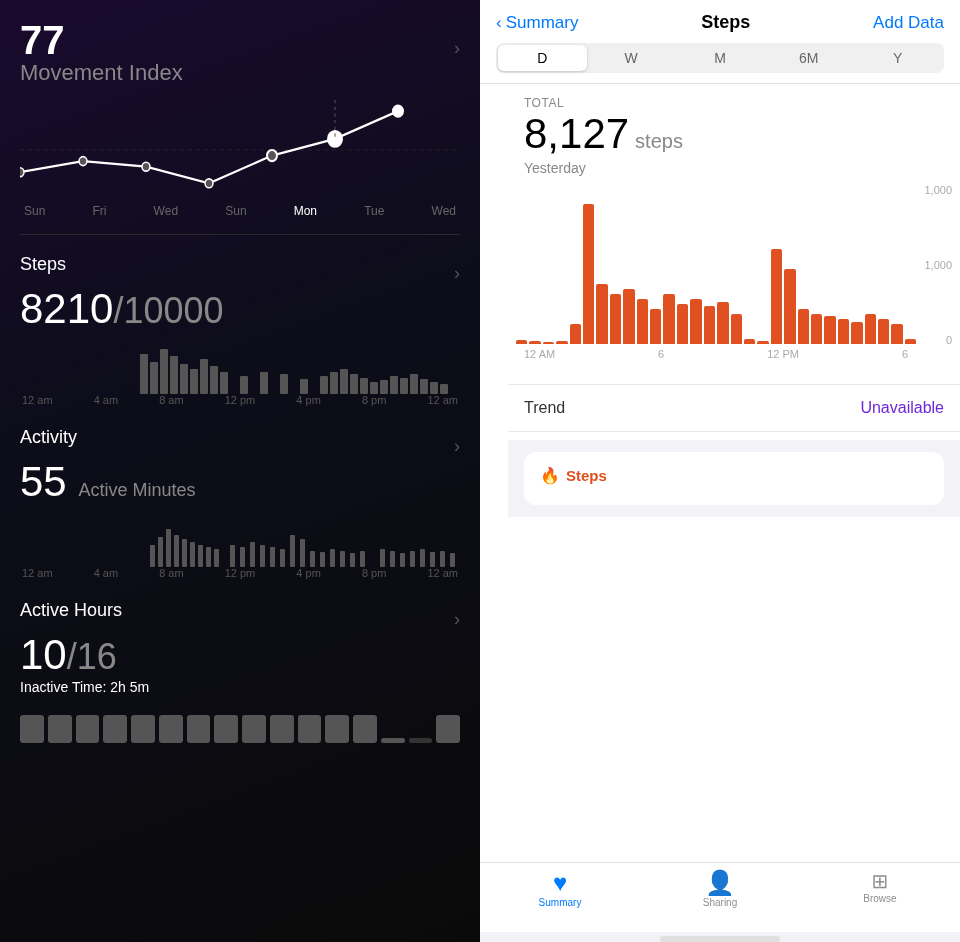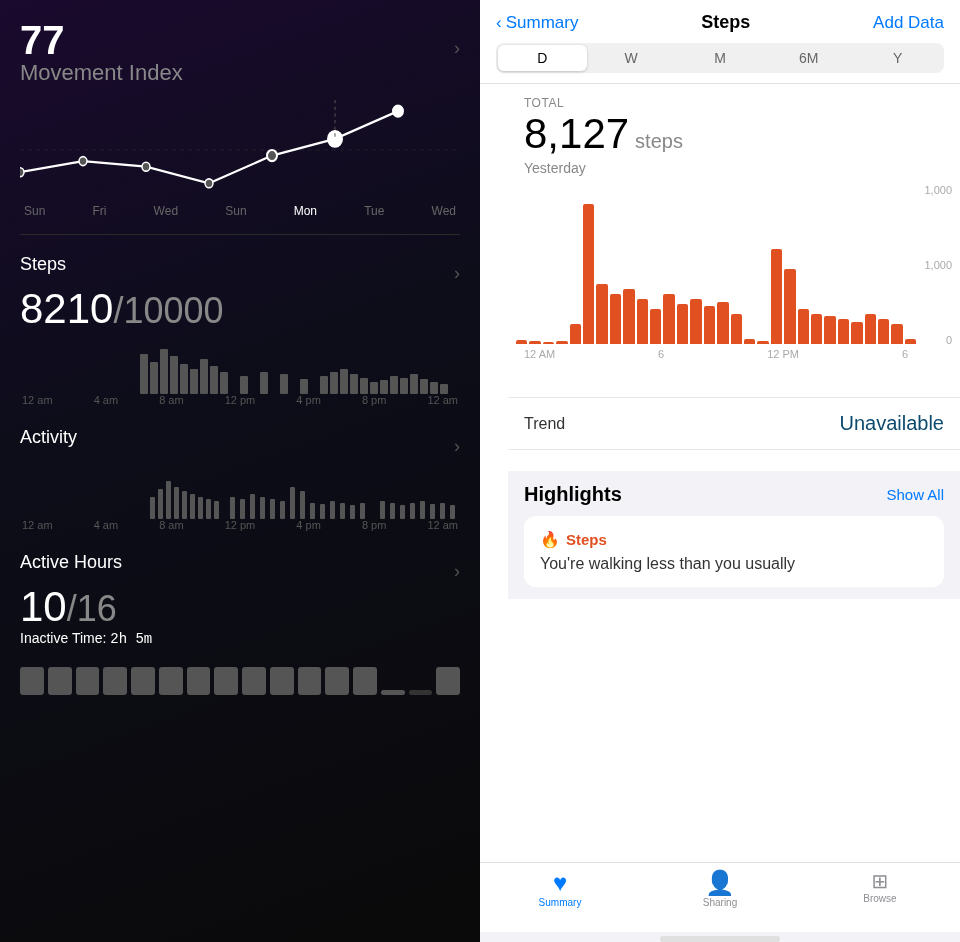--- a/index.html
+++ b/index.html
@@ -292,31 +292,31 @@
     }
 
     .trend-row {
       background: white;
       border-top: 1px solid #e8e8e8;
       border-bottom: 1px solid #e8e8e8;
       padding: 14px 16px;
       display: flex;
       justify-content: space-between;
       align-items: center;
-      margin: 21px 0;
+      margin: 8px 0;
     }
 
     .trend-label {
       font-size: 16px;
       color: #333;
     }
 
     .trend-value {
-      font-size: 20px;
-      color: #0c4a6e;
+      font-size: 16px;
+      color: #6d28d9;
     }
 
     .highlights-section {
       background: #f2f2f7;
       padding: 12px 16px;
     }
 
     .highlights-header {
       display: flex;
       justify-content: space-between;
@@ -504,20 +504,23 @@
       <span>4 pm</span>
       <span>8 pm</span>
       <span>12 am</span>
     </div>
   </div>
 
   <div class="section">
     <div class="section-header">
       <span class="section-title">Activity</span>
       <span class="chevron-right">›</span>
+    </div>
+    <div class="section-value">
+      <span>55</span> <span class="section-sub">Active Minutes</span>
     </div>
     <div class="mini-chart">
       <svg width="100%" height="60" viewBox="0 0 440 60" preserveAspectRatio="none">
         <rect x="130" y="38" width="5" height="22" fill="#555" rx="1"></rect>
         <rect x="138" y="30" width="5" height="30" fill="#555" rx="1"></rect>
         <rect x="146" y="22" width="5" height="38" fill="#555" rx="1"></rect>
         <rect x="154" y="28" width="5" height="32" fill="#555" rx="1"></rect>
         <rect x="162" y="32" width="5" height="28" fill="#555" rx="1"></rect>
         <rect x="170" y="35" width="5" height="25" fill="#555" rx="1"></rect>
         <rect x="178" y="38" width="5" height="22" fill="#555" rx="1"></rect>
@@ -560,21 +563,21 @@
 
   <div class="section">
     <div class="section-header">
       <span class="section-title">Active Hours</span>
       <span class="chevron-right">›</span>
     </div>
     <div class="section-value">
       <span>10</span><span class="secondary">/16</span>
     </div>
     <div class="inactive-time">
-      <span>Inactive Time:</span> <span style="color:white;font-weight:500;font-family:Liberation Mono, monospace;">2h 5m</span>
+      <span>Inactive Time:</span> <span style="color:white;font-weight:500;">2h 5m</span>
     </div>
 
     <div class="hours-chart">
       <div class="hour-bar" style="height:28px;background:#555;"></div>
       <div class="hour-bar" style="height:28px;background:#555;"></div>
       <div class="hour-bar" style="height:28px;background:#555;"></div>
       <div class="hour-bar" style="height:28px;background:#555;"></div>
       <div class="hour-bar" style="height:28px;background:#555;"></div>
       <div class="hour-bar" style="height:28px;background:#555;"></div>
       <div class="hour-bar" style="height:28px;background:#555;"></div>
@@ -671,30 +674,25 @@
         <span class="chart-x-label">6</span>
       </div>
     </div>
 
     <div class="trend-row">
       <span class="trend-label">Trend</span>
       <span class="trend-value">Unavailable</span>
     </div>
 
     <div class="highlights-section">
-      <div class="highlights-header">
-        <span class="highlights-title">Highlights</span>
-        <span class="show-all">Show All</span>
-      </div>
       <div class="highlight-card">
         <div class="highlight-card-header">
           <span>🔥</span>
           <span class="highlight-card-title">Steps</span>
         </div>
-        <div class="highlight-card-text">You're walking less than you usually</div>
       </div>
     </div>
   </div>
 
   <div class="tab-bar">
     <div class="tab-item active">
       <div class="tab-icon" style="color:#007aff;">♥</div>
       <div class="tab-label" style="color:#007aff;">Summary</div>
     </div>
     <div class="tab-item">

